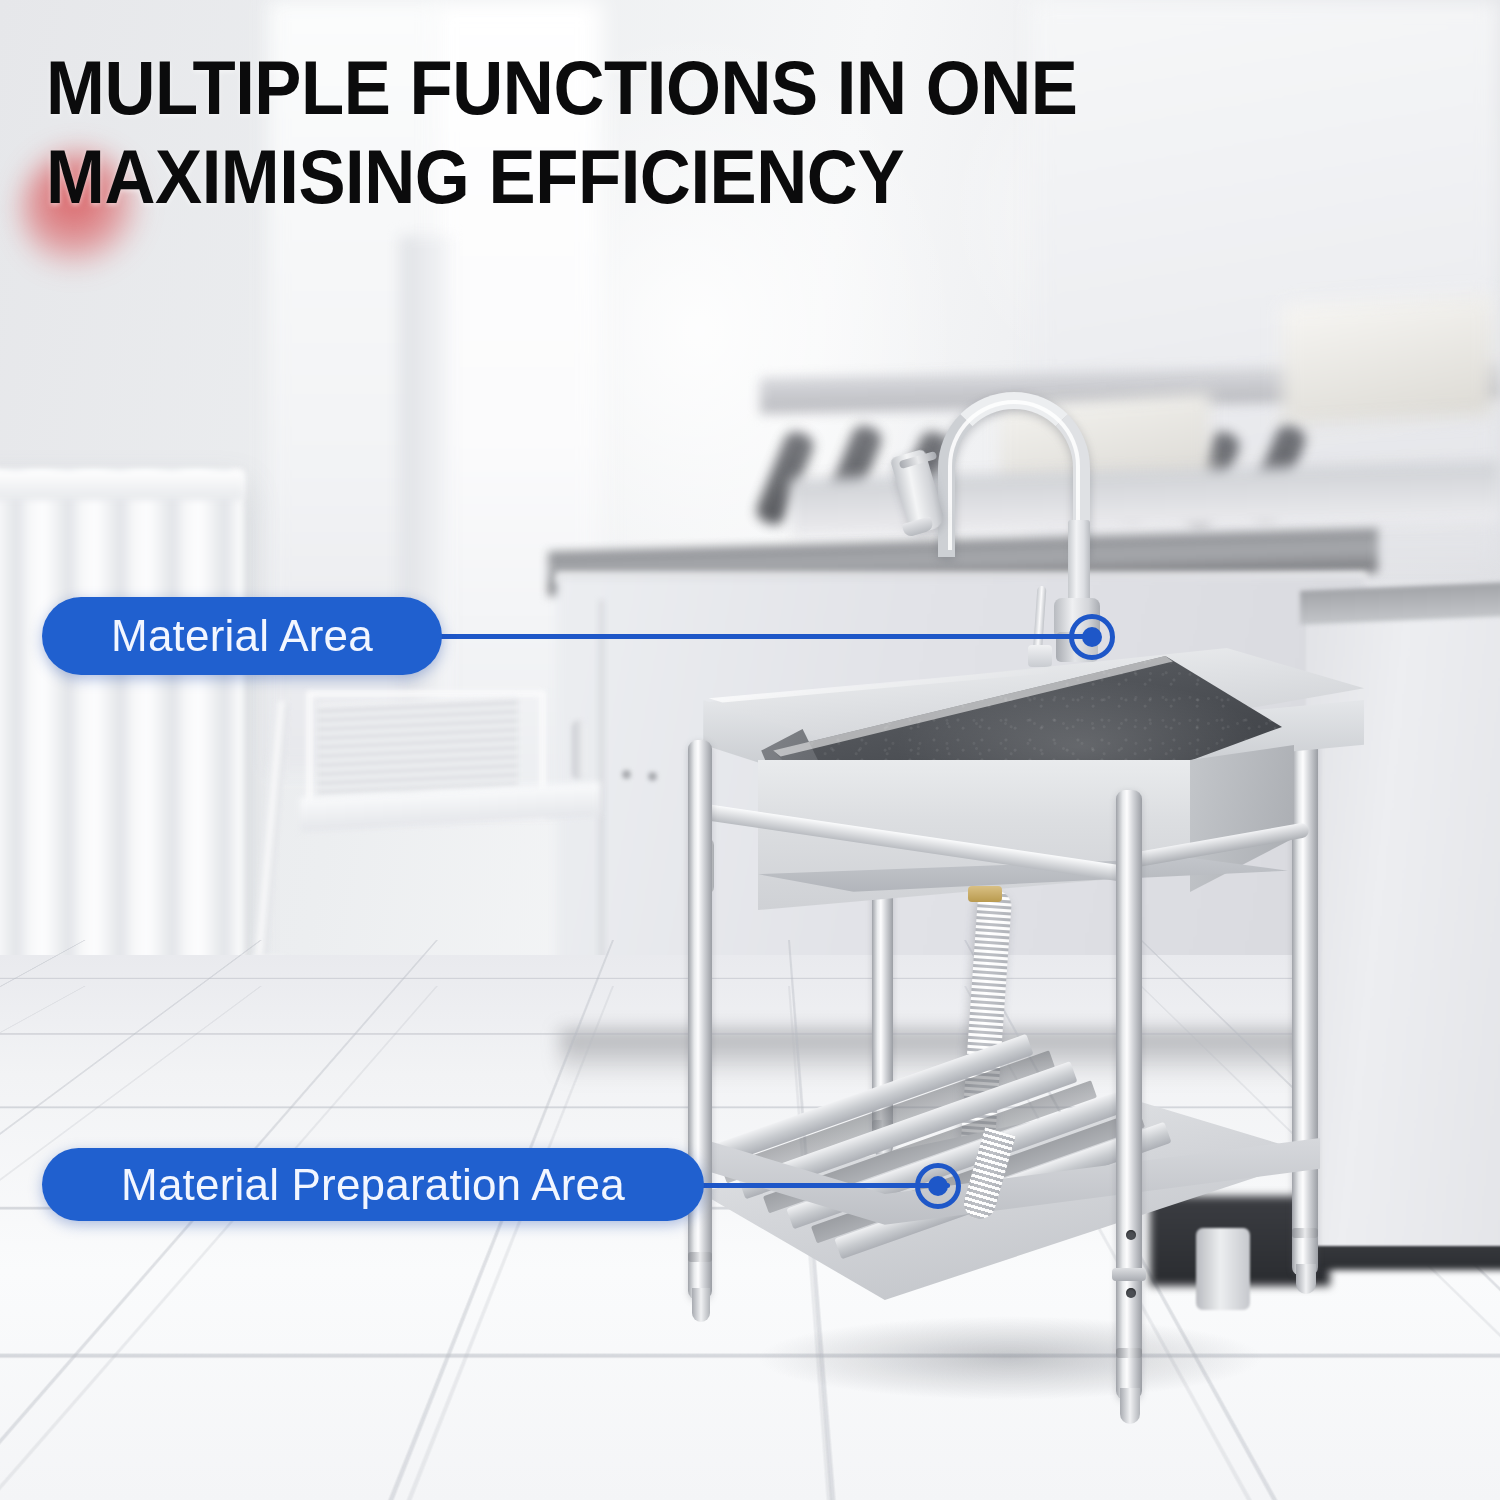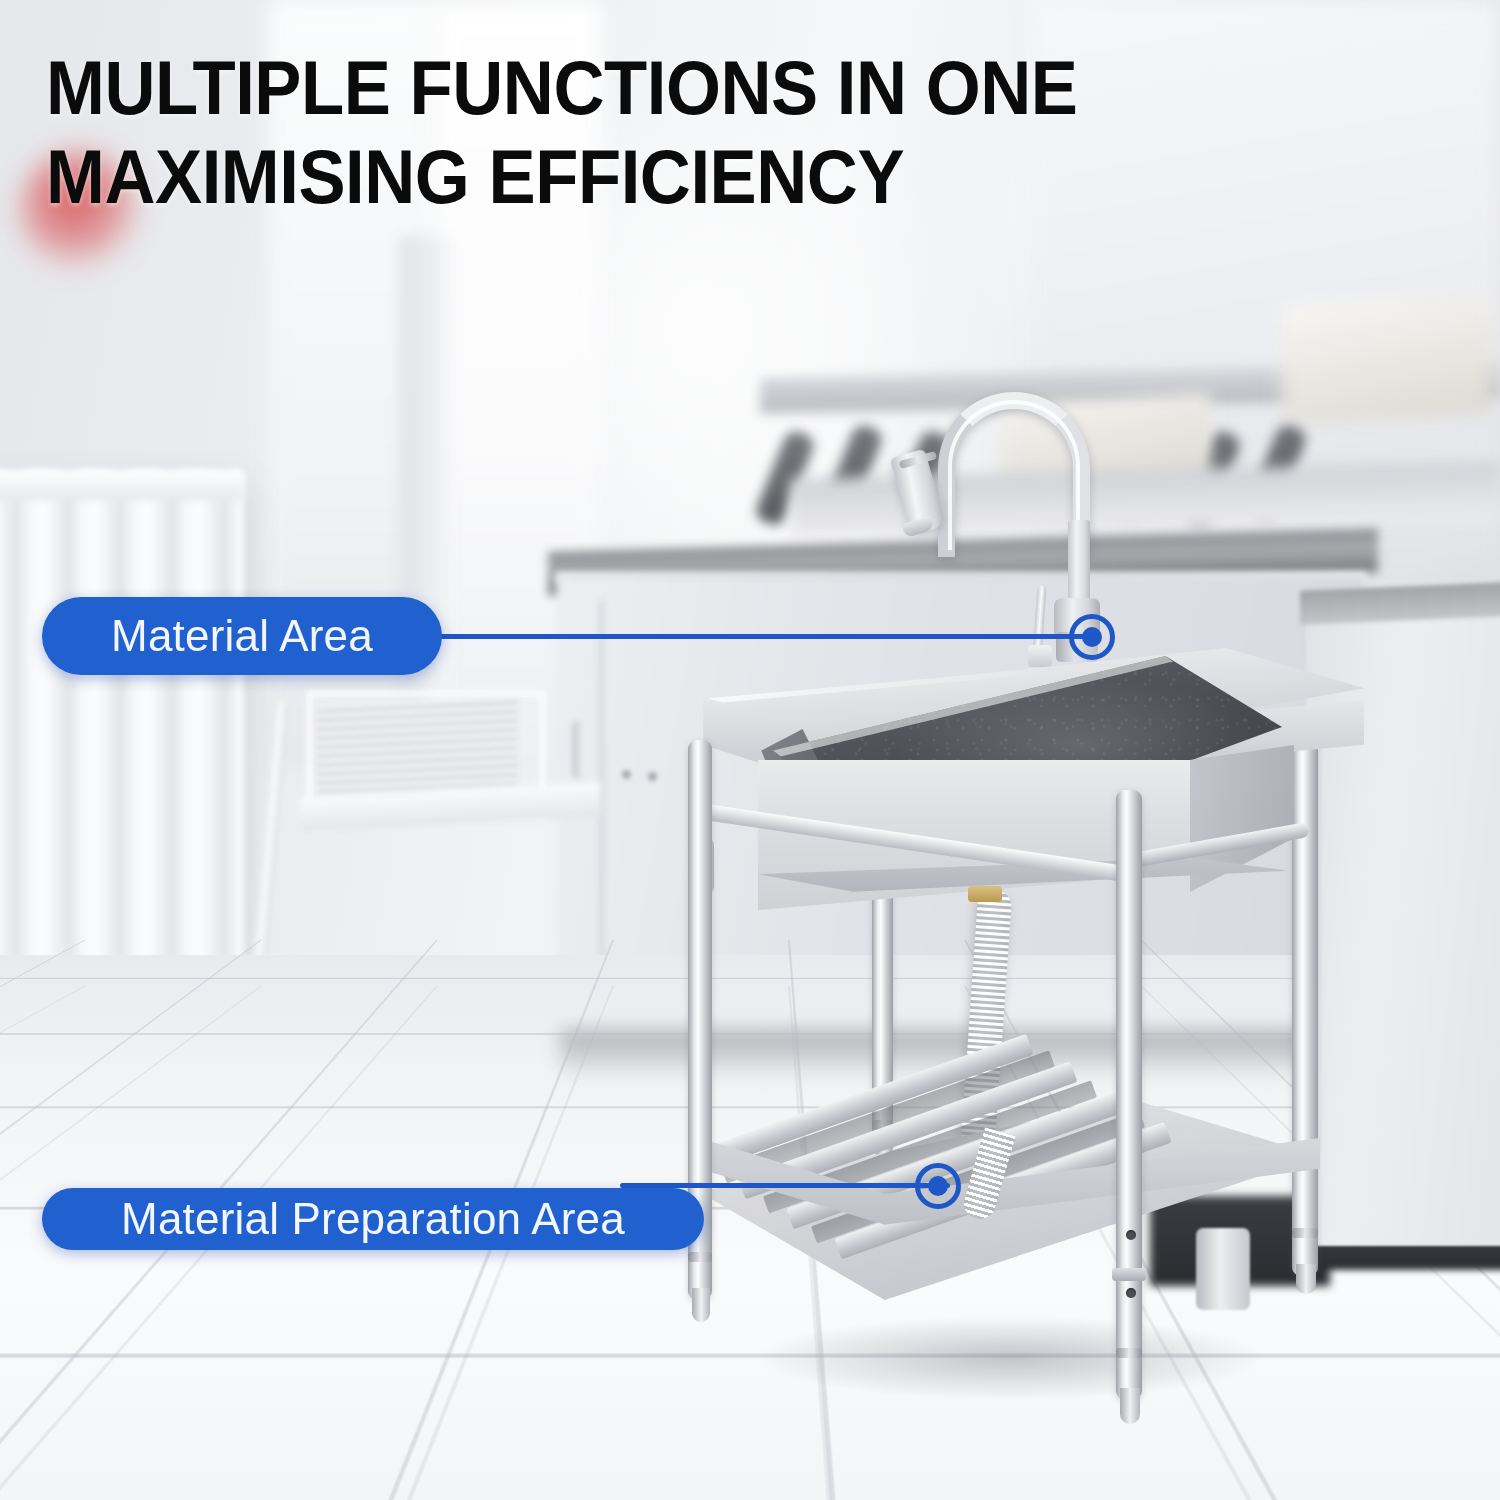--- a/index.html
+++ b/index.html
@@ -467,21 +467,21 @@
     background:#2060cf;
     color:#f2f6ff;
     border-radius:999px;
     font-size:44px;
     font-weight:400;
     letter-spacing:.2px;
     box-shadow:0 4px 14px rgba(26,70,170,.34);
     white-space:nowrap;
   }
   .pill-1{left:42px;top:597px;width:400px;height:78px;}
-  .pill-2{left:42px;top:1148px;width:662px;height:62px;margin-top:40px;}
+  .pill-2{left:42px;top:1148px;width:662px;height:73px;}
 
   .target{position:absolute;width:46px;height:46px;}
   .target .outer{
     position:absolute;inset:0;border-radius:50%;
     border:5px solid #1e57c8;box-sizing:border-box;
   }
   .target .inner{
     position:absolute;left:13px;top:13px;width:20px;height:20px;border-radius:50%;
     background:#1e57c8;
   }

